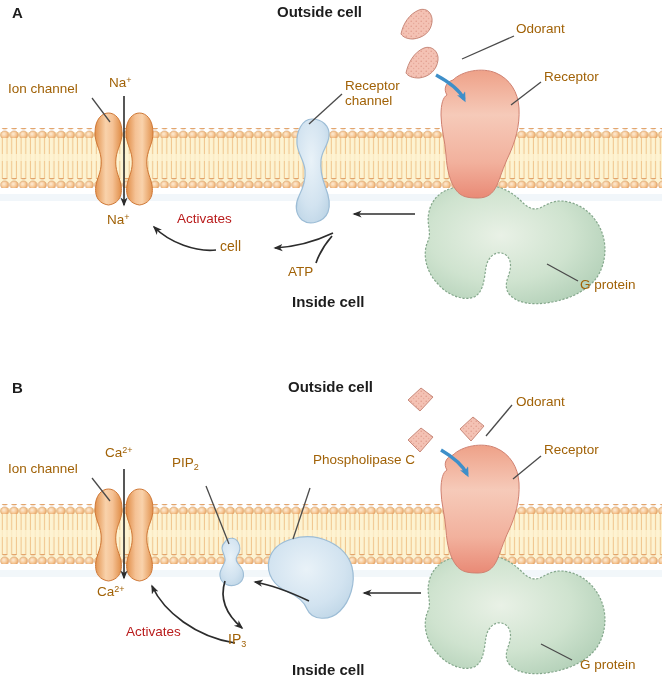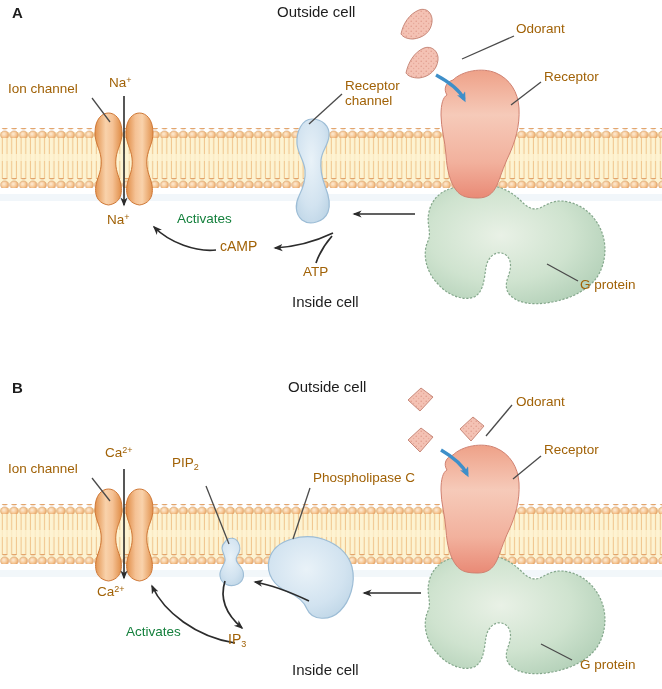--- a/index.html
+++ b/index.html
@@ -11,23 +11,23 @@
     overflow:hidden;
   }
   svg{position:absolute;left:0;top:0;}
   .lbl{
     position:absolute;
     font-size:13.5px;
     color:#a16207;
     white-space:nowrap;
     line-height:15px;
   }
-  .bold{font-weight:normal;font-size:15px;color:#1d1d1d;}
+  .bold{font-weight:bold;font-size:15px;color:#1d1d1d;}
   .panel-letter{font-weight:bold;font-size:15px;color:#1d1d1d;}
-  .blue{color:#15803d;}
+  .blue{color:#b91c1c;}
   .lbl sup{font-size:9px;vertical-align:4px;line-height:0;}
   .lbl sub{font-size:9px;vertical-align:-3px;line-height:0;}
 </style>
 </head>
 <body>
 
 <div id="figure">
 
 <svg width="662" height="689" viewBox="0 0 662 689">
   <defs>
@@ -204,30 +204,30 @@
 <div class="lbl" style="left:516px;top:21px">Odorant</div>
 <div class="lbl" style="left:544px;top:69px">Receptor</div>
 <div class="lbl" style="left:345px;top:78px">
   <span>Receptor</span><br>
   <span>channel</span>
 </div>
 <div class="lbl" style="left:8px;top:81px">Ion channel</div>
 <div class="lbl" style="left:109px;top:75px"><span>Na</span><sup>+</sup></div>
 <div class="lbl" style="left:107px;top:212px"><span>Na</span><sup>+</sup></div>
 <div class="lbl blue" style="left:177px;top:211px">Activates</div>
-<div class="lbl" style="left:220px;top:239px;font-size:14px">cAMP</div>
-<div class="lbl" style="left:303px;top:264px">ATP</div>
+<div class="lbl" style="left:220px;top:239px;font-size:14px">cell</div>
+<div class="lbl" style="left:288px;top:264px">ATP</div>
 <div class="lbl bold" style="left:292px;top:294px">Inside cell</div>
 <div class="lbl" style="left:580px;top:277px">G protein</div>
 
 <div class="lbl panel-letter" style="left:12px;top:380px">B</div>
 <div class="lbl bold" style="left:288px;top:379px">Outside cell</div>
 <div class="lbl" style="left:516px;top:394px">Odorant</div>
 <div class="lbl" style="left:544px;top:442px">Receptor</div>
-<div class="lbl" style="left:313px;top:470px">Phospholipase C</div>
+<div class="lbl" style="left:313px;top:452px">Phospholipase C</div>
 <div class="lbl" style="left:8px;top:461px">Ion channel</div>
 <div class="lbl" style="left:105px;top:445px"><span>Ca</span><sup>2+</sup></div>
 <div class="lbl" style="left:172px;top:455px"><span>PIP</span><sub>2</sub></div>
 <div class="lbl" style="left:97px;top:584px"><span>Ca</span><sup>2+</sup></div>
 <div class="lbl blue" style="left:126px;top:624px">Activates</div>
 <div class="lbl" style="left:228px;top:632px;font-size:14px"><span>IP</span><sub>3</sub></div>
 <div class="lbl bold" style="left:292px;top:662px">Inside cell</div>
 <div class="lbl" style="left:580px;top:657px">G protein</div>
 
 </div>

